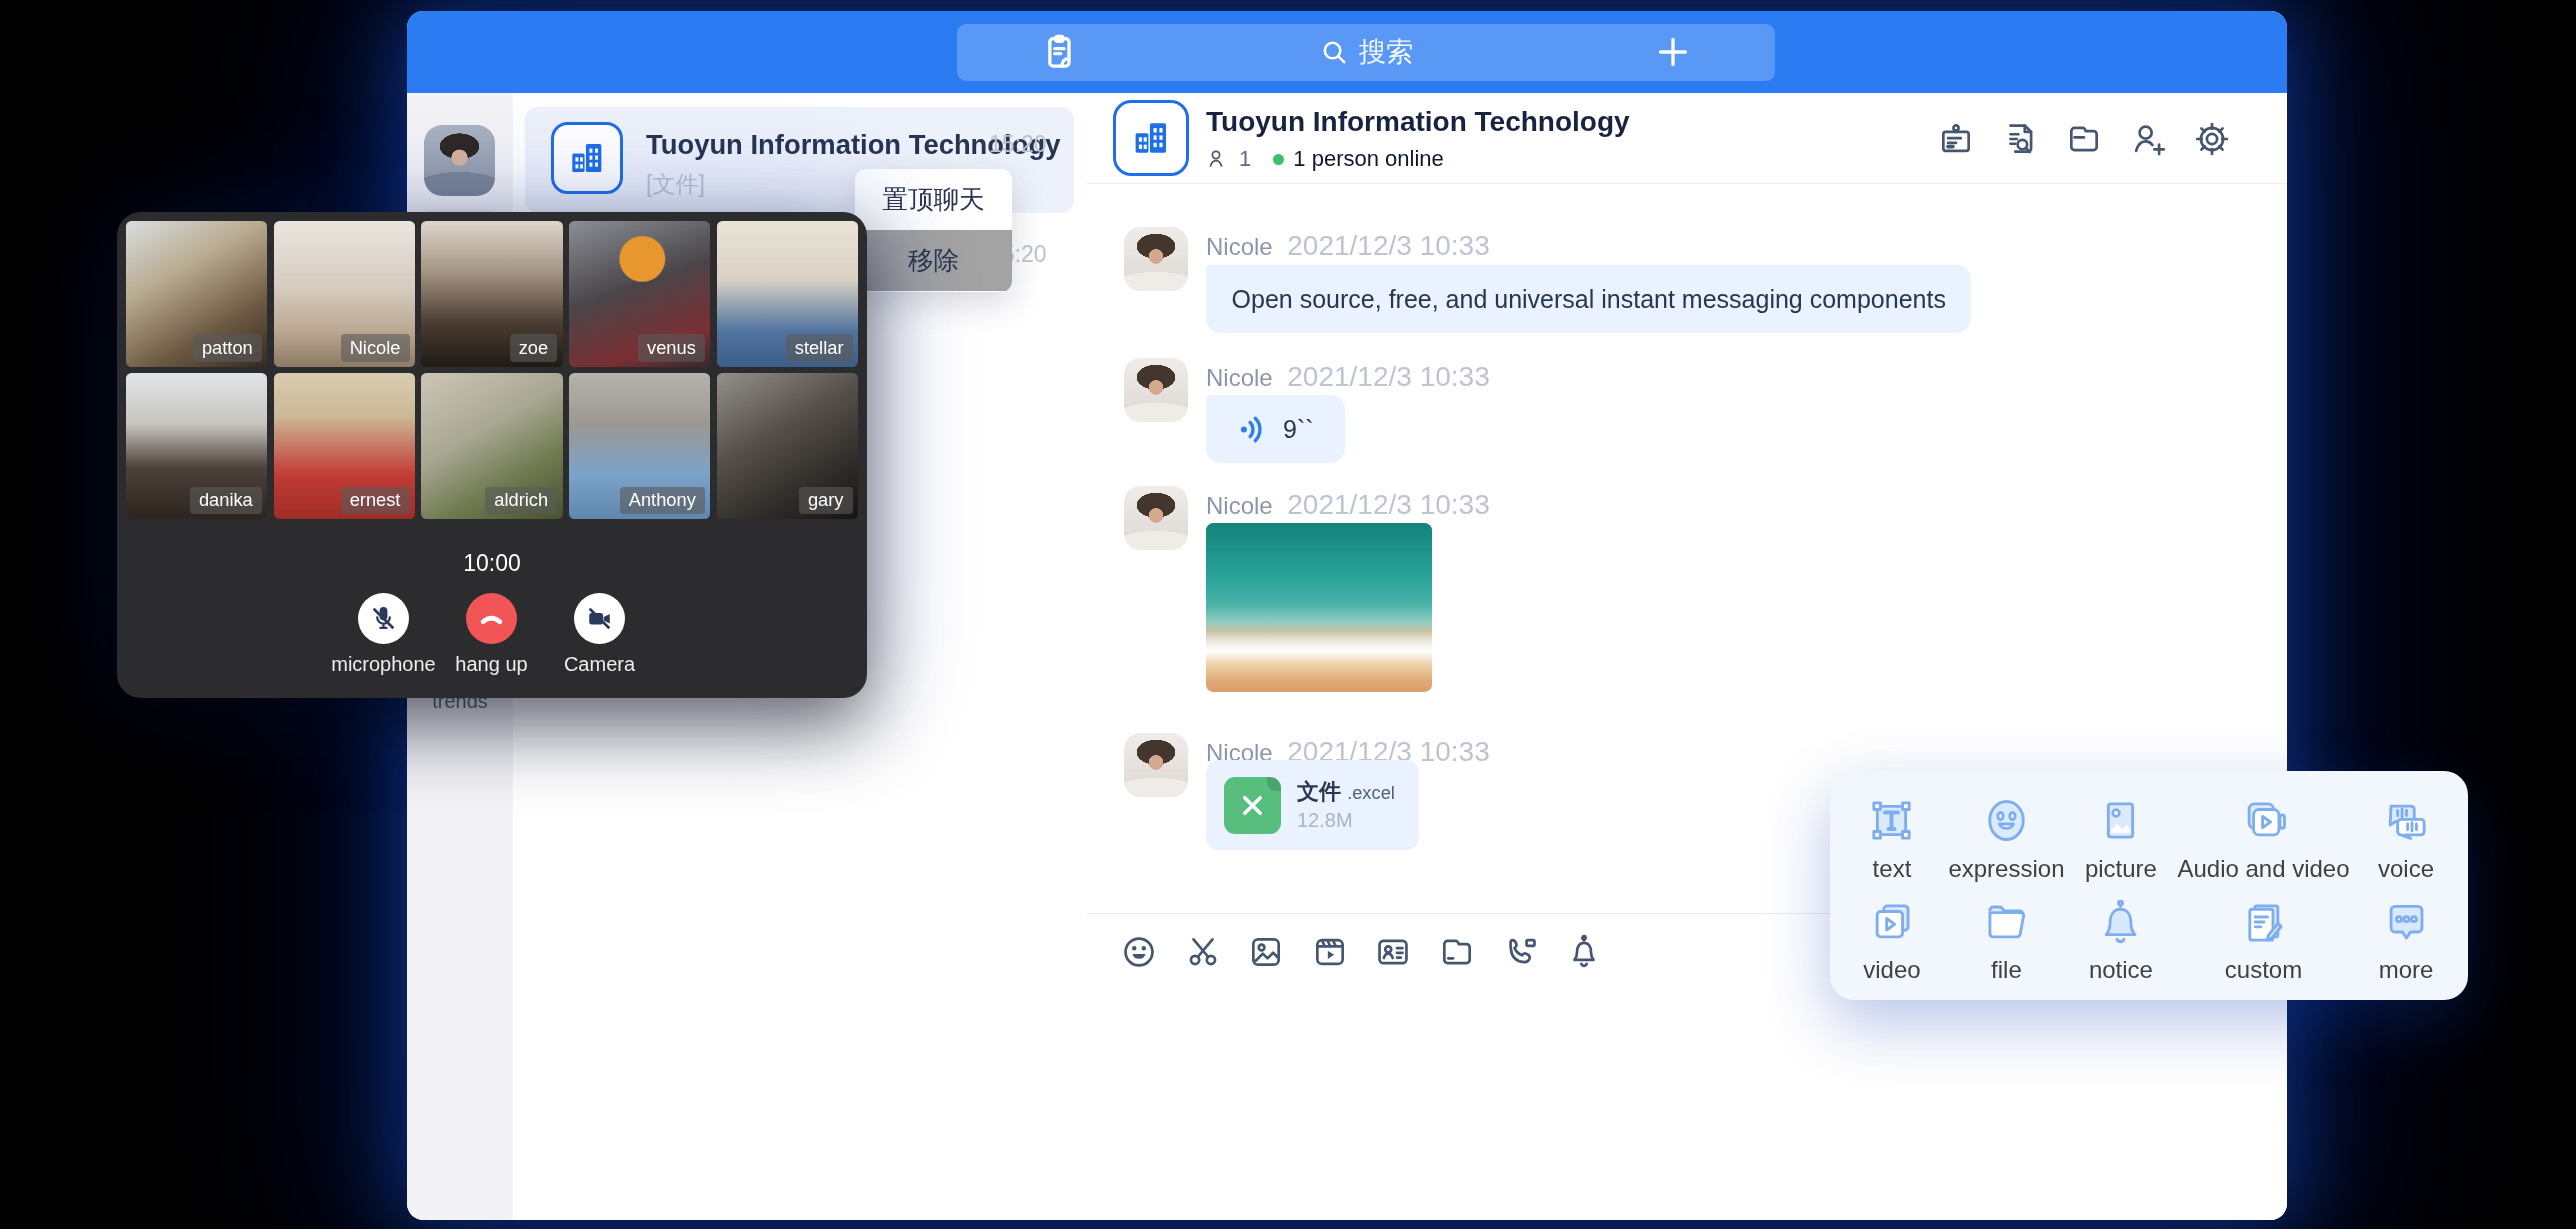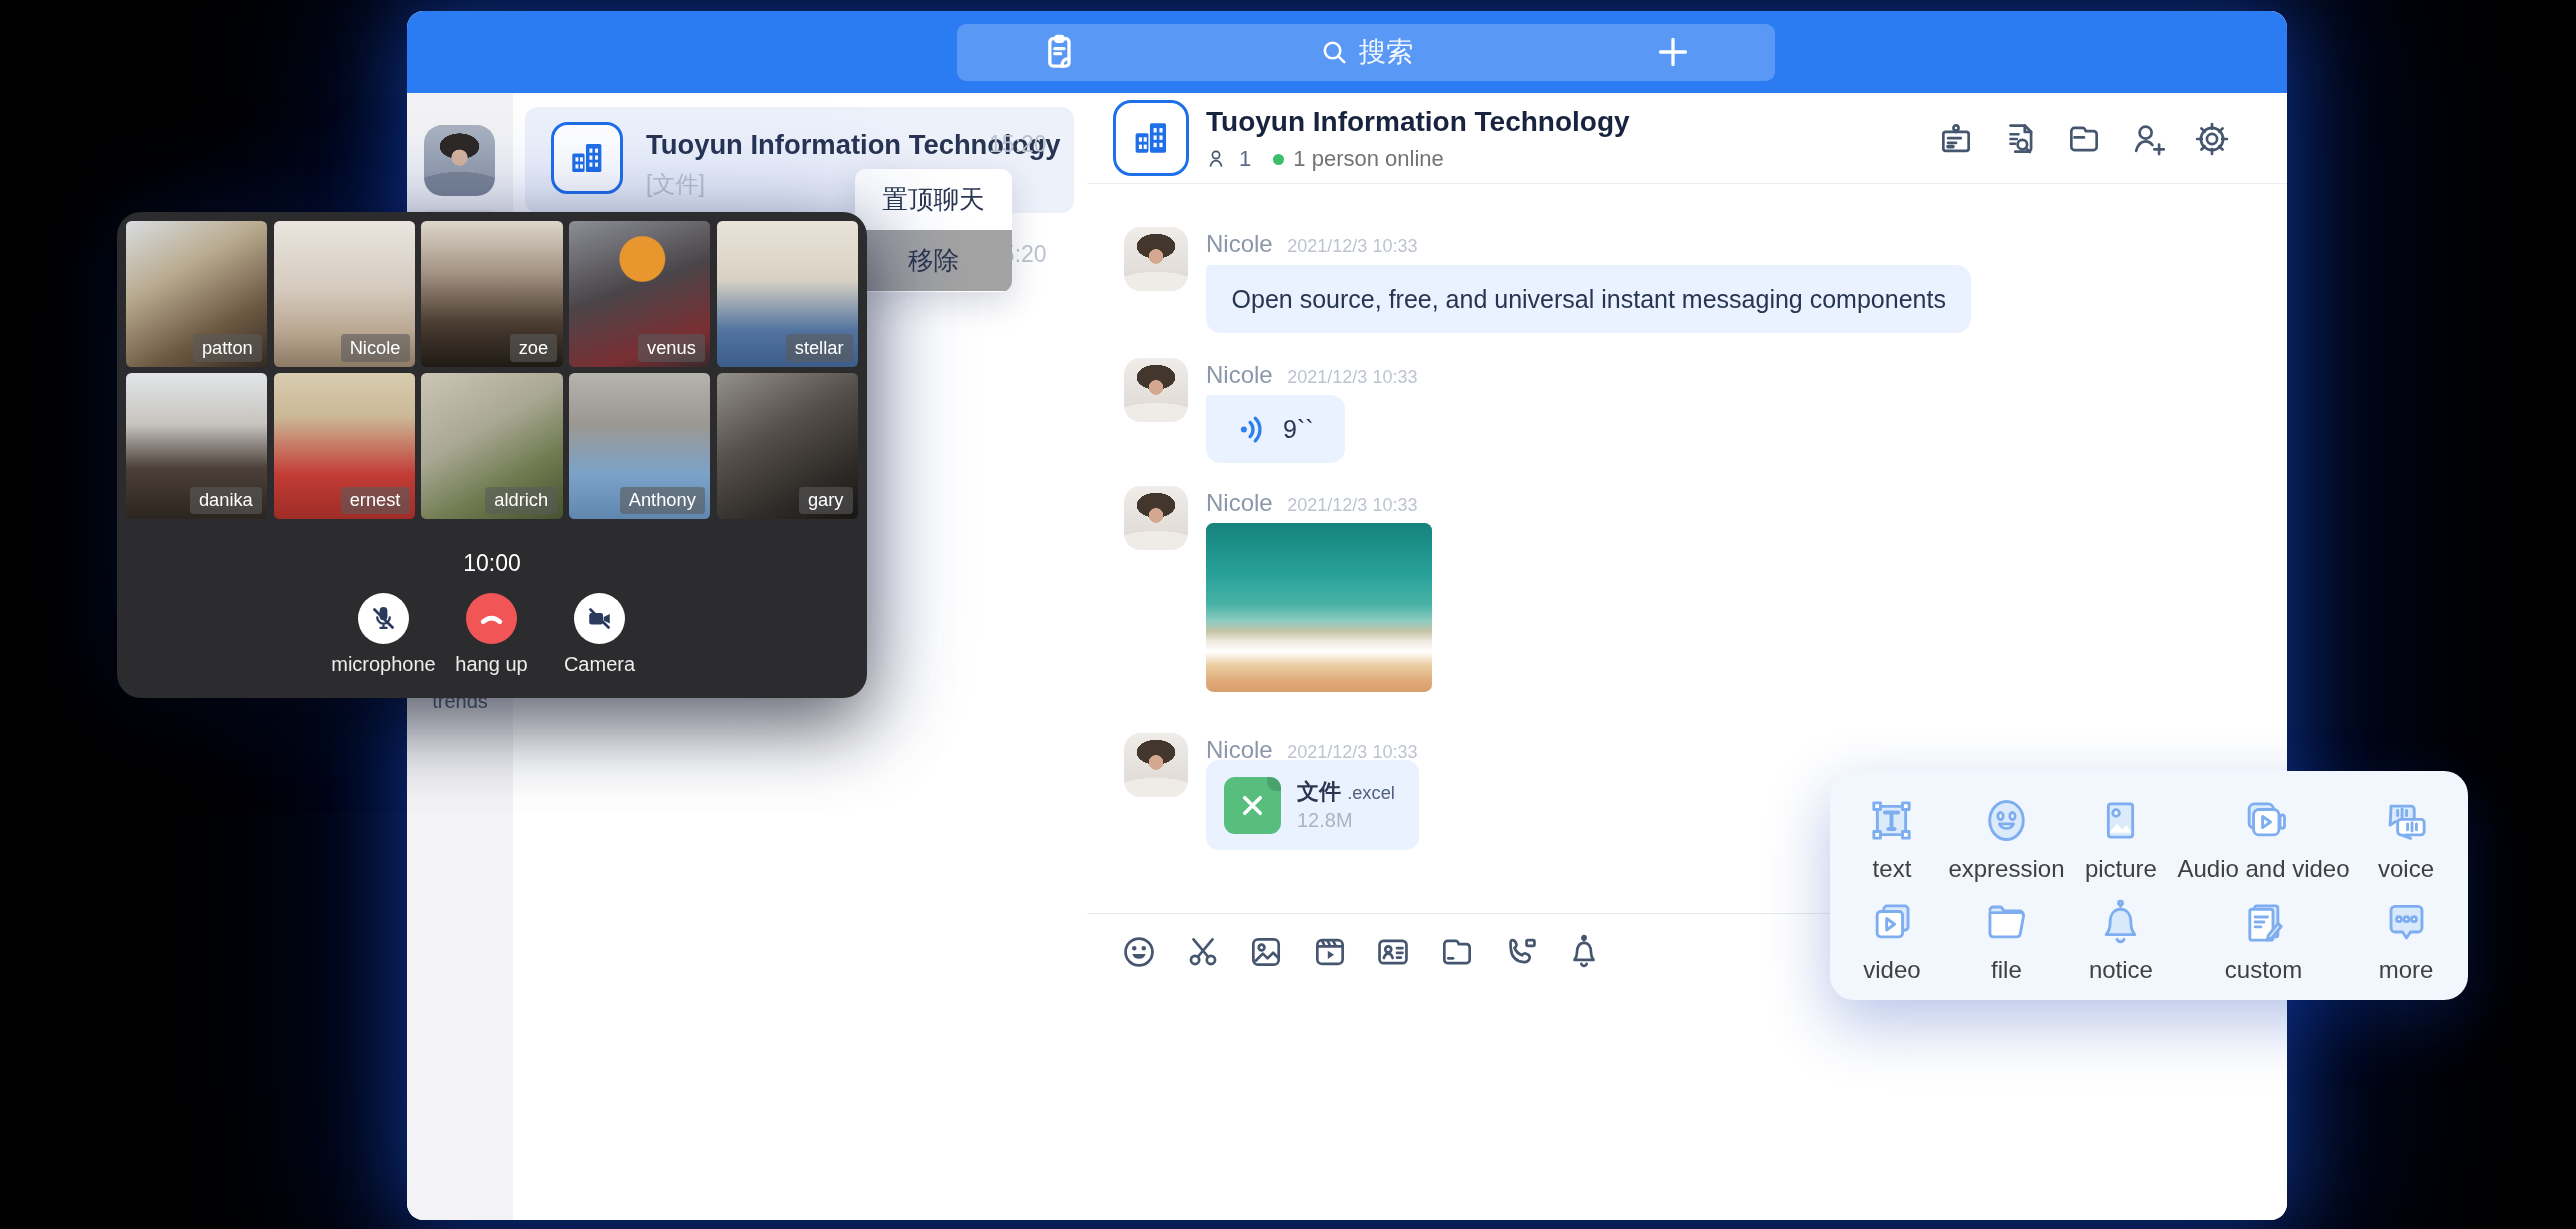--- a/index.html
+++ b/index.html
@@ -40,32 +40,32 @@
   .cl-item2{position:absolute;left:12px;top:124px;width:549px;height:106px;background:#fff;border-radius:12.8px;}
   .divider{position:absolute;left:679px;top:0;width:0.9px;height:100%;background:#E6E8EC;}
   
   .chat{position:absolute;left:680px;top:0;width:1200px;height:100%;background:#fff;}
   .chead{position:absolute;left:0;top:0;width:100%;height:91px;border-bottom:0.9px solid #E9EEF4;box-sizing:border-box;}
   .chead .av{position:absolute;left:25.6px;top:7.3px;width:70px;height:70px;background:#fff;border:3.7px solid #1F6FE8;border-radius:18.3px;
              display:flex;align-items:center;justify-content:center;}
   .chead .title{position:absolute;left:119px;top:12.8px;font-size:28px;font-weight:700;color:#17233F;white-space:nowrap;}
   .chead .meta{position:absolute;left:119px;top:53px;display:flex;align-items:center;gap:9.1px;font-size:22px;color:#5A6B85;}
   .dot{width:11px;height:11px;border-radius:50%;display:inline-block;margin-left:12.8px;}
-  .meta .online{color:#737373;}
+  .meta .online{color:#0f172a;}
   .chead-icons{position:absolute;right:55px;top:25.6px;display:flex;gap:24px;}
   .chead-icons .ib{width:40px;height:40px;display:flex;align-items:center;justify-content:center;}
   
   .msg-av{position:absolute;width:64px;height:64px;border-radius:16.5px;overflow:hidden;
           background:
             radial-gradient(circle at 50% 46%,#d3a88e 0 15%,transparent 16%),
             radial-gradient(ellipse 50% 32% at 50% 30%,#43362d 0 60%,transparent 61%),
             radial-gradient(ellipse 76% 30% at 50% 100%,#efece8 0 99%,transparent 100%),
             linear-gradient(180deg,#efece9,#ddd7d2);}
   .msg-name{position:absolute;font-size:24px;color:#8C96AB;white-space:nowrap;}
-  .msg-name .t{color:#BDC4D0;font-size:18px;margin-left:14.6px;}
+  .msg-name .t{color:#BDC4D0;font-size:28px;margin-left:14.6px;}
   .bubble{position:absolute;background:#E9F2FE;border-radius:3.7px 14.6px 14.6px 14.6px;color:#273551;font-size:25px;
           display:flex;align-items:center;}
   .txtb{padding:0 25.6px;height:68px;}
   .voiceb{width:139px;height:68px;justify-content:center;gap:12.8px;}
   .imgmsg{position:absolute;width:226px;height:169px;border-radius:7.3px;
           background:linear-gradient(180deg,#15837c 0%,#27a198 30%,#49b2a7 48%,#8ccbc0 58%,#c4c3a4 64%,#efe9df 70%,#ffffff 76%,#eccfa4 84%,#dfa876 94%,#d89f6b 100%);}
   .fileb{position:absolute;width:213px;height:90px;background:#E9F2FE;border-radius:12.8px;}
   .fico{position:absolute;left:18.3px;top:16.5px;width:57px;height:57px;border-radius:11px;
         display:flex;align-items:center;justify-content:center;}
   .fico:before{content:"";position:absolute;right:0;top:0;width:14.6px;height:14.6px;border-radius:0 11px 0 9.1px;background:rgba(0,0,0,.14);}

